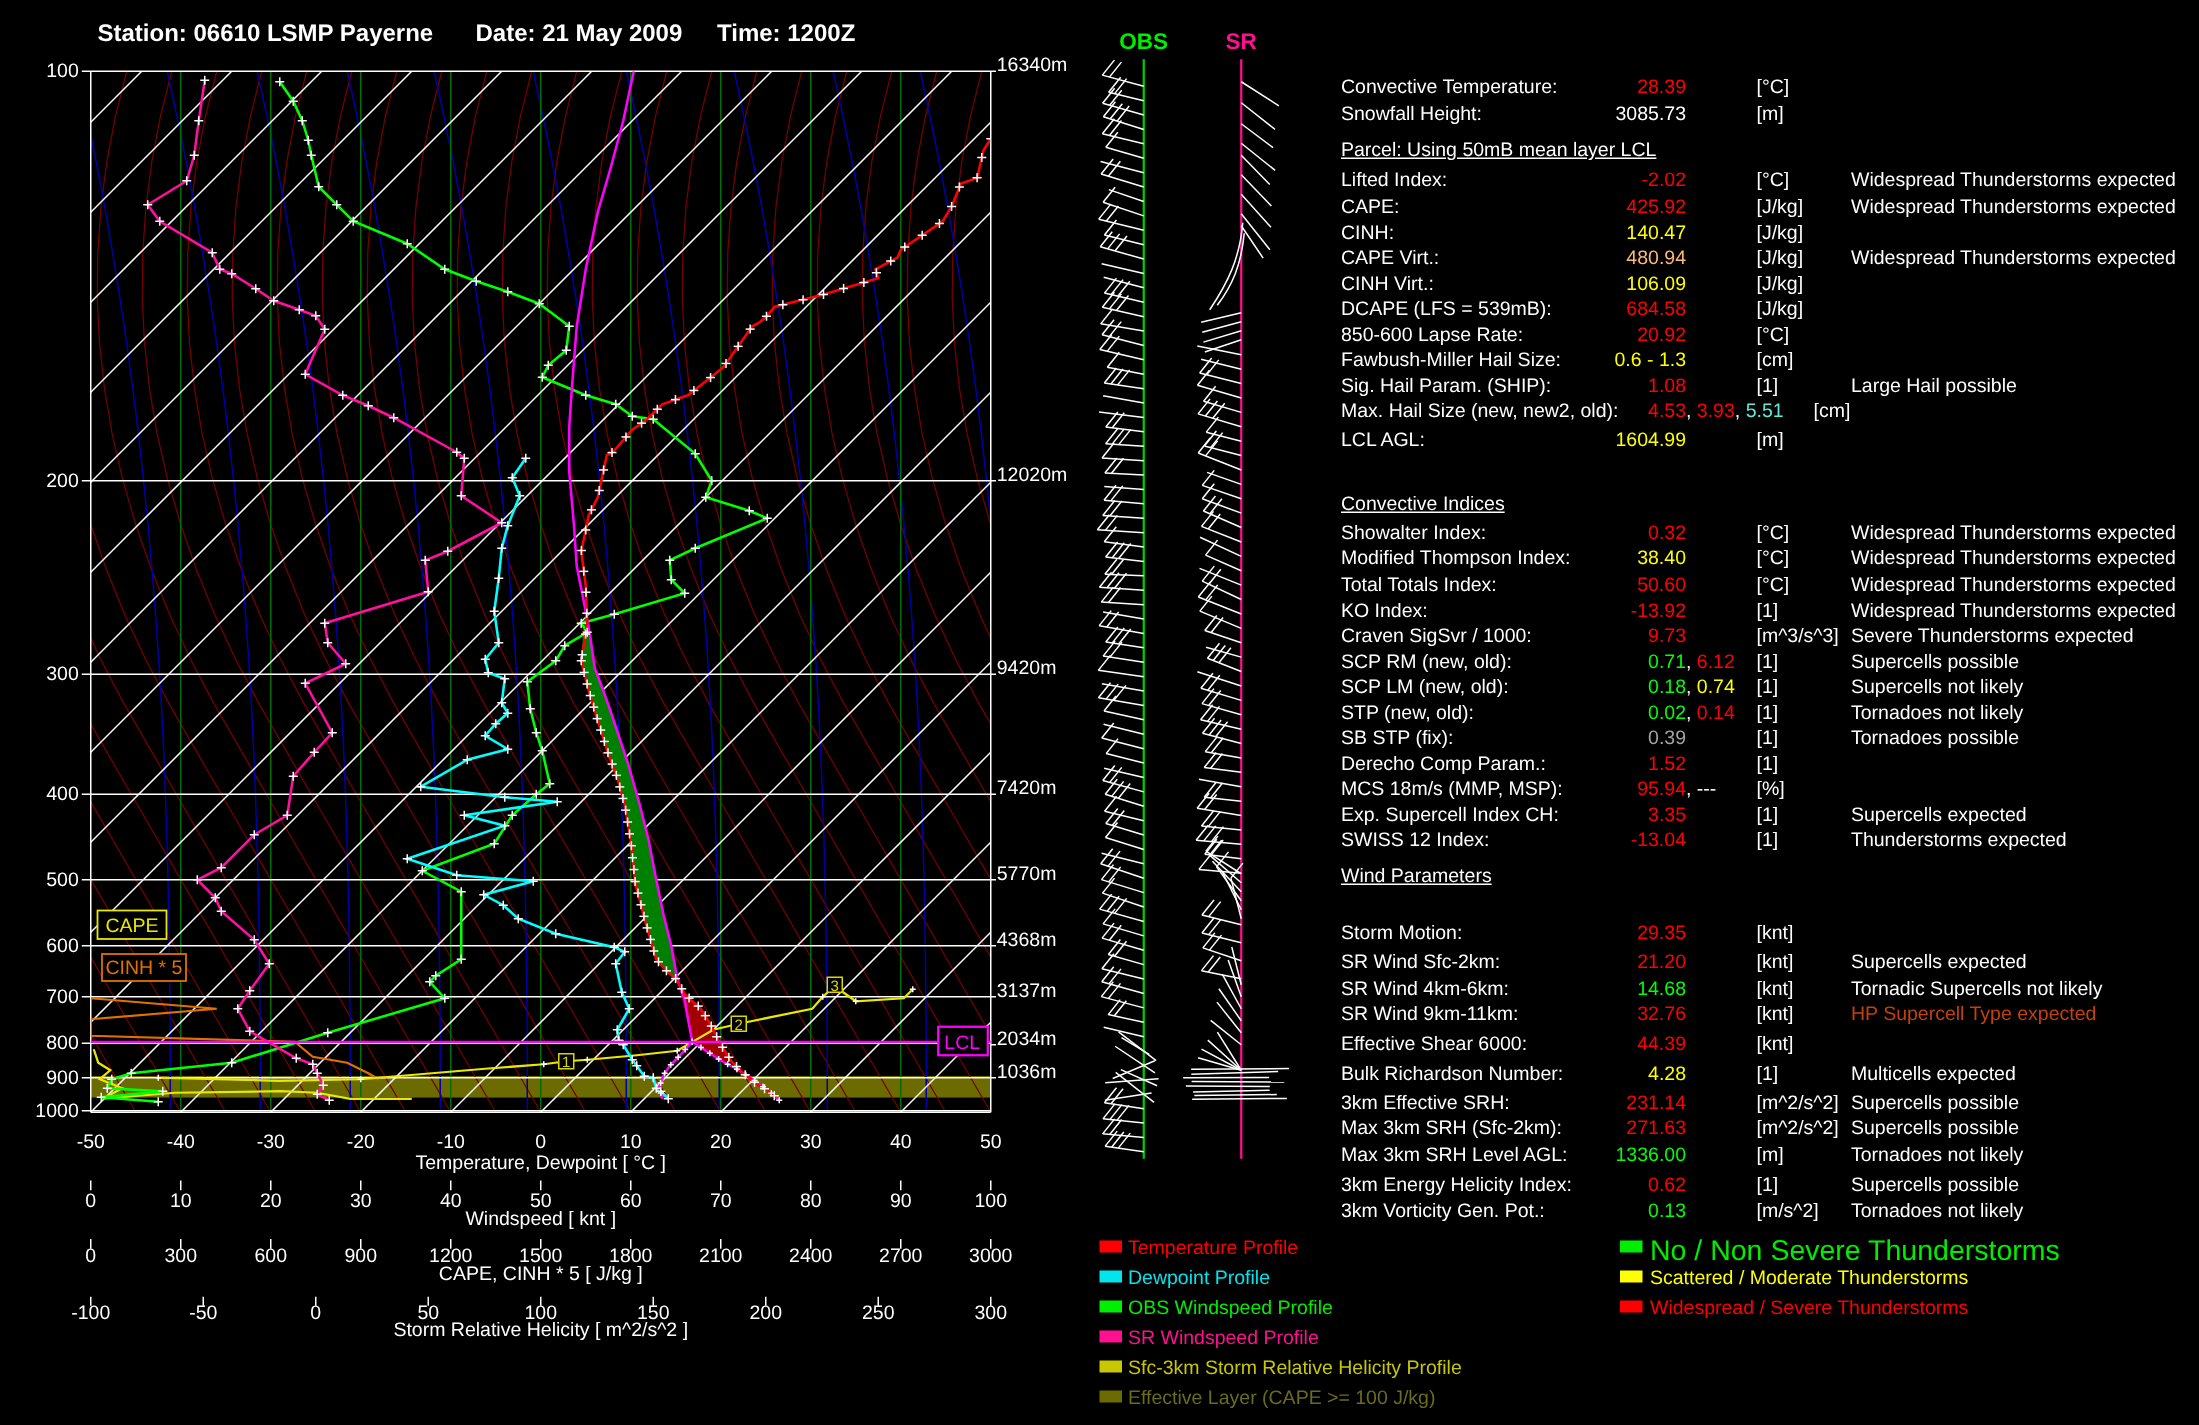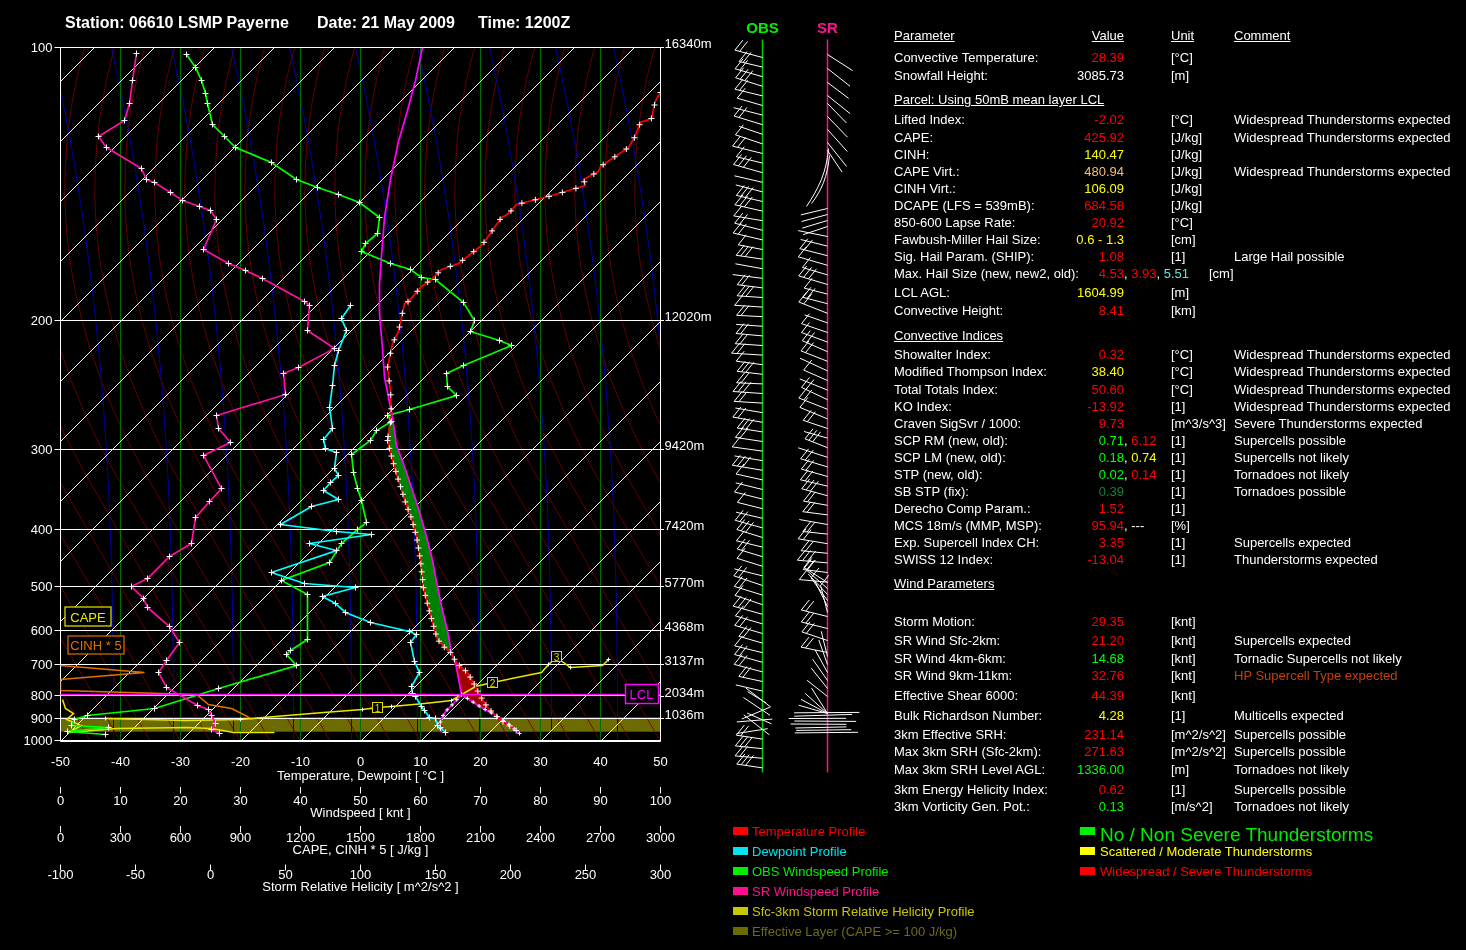--- a/index.html
+++ b/index.html
@@ -1101,26 +1101,20 @@
 <line x1="794.3" y1="732.4" x2="857.4" y2="731.8" stroke="#FFFFFF" stroke-width="1"></line>
 <line x1="827.0" y1="713.0" x2="798.2" y2="704.7" stroke="#FFFFFF" stroke-width="1"></line>
 <line x1="827.0" y1="713.0" x2="800.5" y2="698.9" stroke="#FFFFFF" stroke-width="1"></line>
 <line x1="827.0" y1="713.0" x2="804.7" y2="692.9" stroke="#FFFFFF" stroke-width="1"></line>
 <line x1="827.0" y1="713.0" x2="811.1" y2="687.6" stroke="#FFFFFF" stroke-width="1"></line>
 </g>
     </svg>
 <div class="title" style="left:65px">Station: 06610 LSMP Payerne</div>
 <div class="title" style="left:317px">Date: 21 May 2009</div>
 <div class="title" style="left:478px">Time: 1200Z</div>
-<div class="tr" style="top:28px">
-      <span class="lab u">Parameter</span>
-      <span class="val u" style="color:#FFF">Value</span>
-      <span class="unit u">Unit</span>
-      <span class="com u" style="color:#FFF">Comment</span>
-    </div>
 <div class="tr" style="top:50px">
       <span class="lab">Convective Temperature:</span>
       <span class="val"><span style="color:#FF0000">28.39</span></span>
       <span class="unit" style="left:1171px">[°C]</span>
     </div>
 <div class="tr" style="top:67.5px">
       <span class="lab">Snowfall Height:</span>
       <span class="val"><span style="color:#FFFFFF">3085.73</span></span>
       <span class="unit" style="left:1171px">[m]</span>
     </div>
@@ -1179,25 +1173,20 @@
 <div class="tr" style="top:265.5px">
       <span class="lab">Max. Hail Size (new, new2, old):</span>
       <span class="val"><span style="color:#FF0000">4.53</span></span>
       <span class="ext"><span style="color:#FFFFFF">, </span><span style="color:#FF0000">3.93</span><span style="color:#FFFFFF">, </span><span style="color:#5eead4">5.51</span></span>
       <span class="unit" style="left:1209px">[cm]</span>
     </div>
 <div class="tr" style="top:284.5px">
       <span class="lab">LCL AGL:</span>
       <span class="val"><span style="color:#FFFF00">1604.99</span></span>
       <span class="unit" style="left:1171px">[m]</span>
-    </div>
-<div class="tr" style="top:302.5px">
-      <span class="lab">Convective Height:</span>
-      <span class="val"><span style="color:#FF0000">8.41</span></span>
-      <span class="unit" style="left:1171px">[km]</span>
     </div>
 <div class="tr" style="top:327.5px">
       <span class="lab u">Convective Indices</span>
     </div>
 <div class="tr" style="top:347px">
       <span class="lab">Showalter Index:</span>
       <span class="val"><span style="color:#FF0000">0.32</span></span>
       <span class="unit" style="left:1171px">[°C]</span>
       <span class="com" style="color:#FFF">Widespread Thunderstorms expected</span>
     </div>
@@ -1241,21 +1230,21 @@
     </div>
 <div class="tr" style="top:466.5px">
       <span class="lab">STP (new, old):</span>
       <span class="val"><span style="color:#00FF00">0.02</span></span>
       <span class="ext"><span style="color:#FFFFFF">, </span><span style="color:#FF0000">0.14</span></span>
       <span class="unit" style="left:1171px">[1]</span>
       <span class="com" style="color:#FFF">Tornadoes not likely</span>
     </div>
 <div class="tr" style="top:483.5px">
       <span class="lab">SB STP (fix):</span>
-      <span class="val"><span style="color:#15803d">0.39</span></span>
+      <span class="val"><span style="color:#a3a3a3">0.39</span></span>
       <span class="unit" style="left:1171px">[1]</span>
       <span class="com" style="color:#FFF">Tornadoes possible</span>
     </div>
 <div class="tr" style="top:500.5px">
       <span class="lab">Derecho Comp Param.:</span>
       <span class="val"><span style="color:#FF0000">1.52</span></span>
       <span class="unit" style="left:1171px">[1]</span>
     </div>
 <div class="tr" style="top:517.5px">
       <span class="lab">MCS 18m/s (MMP, MSP):</span>

